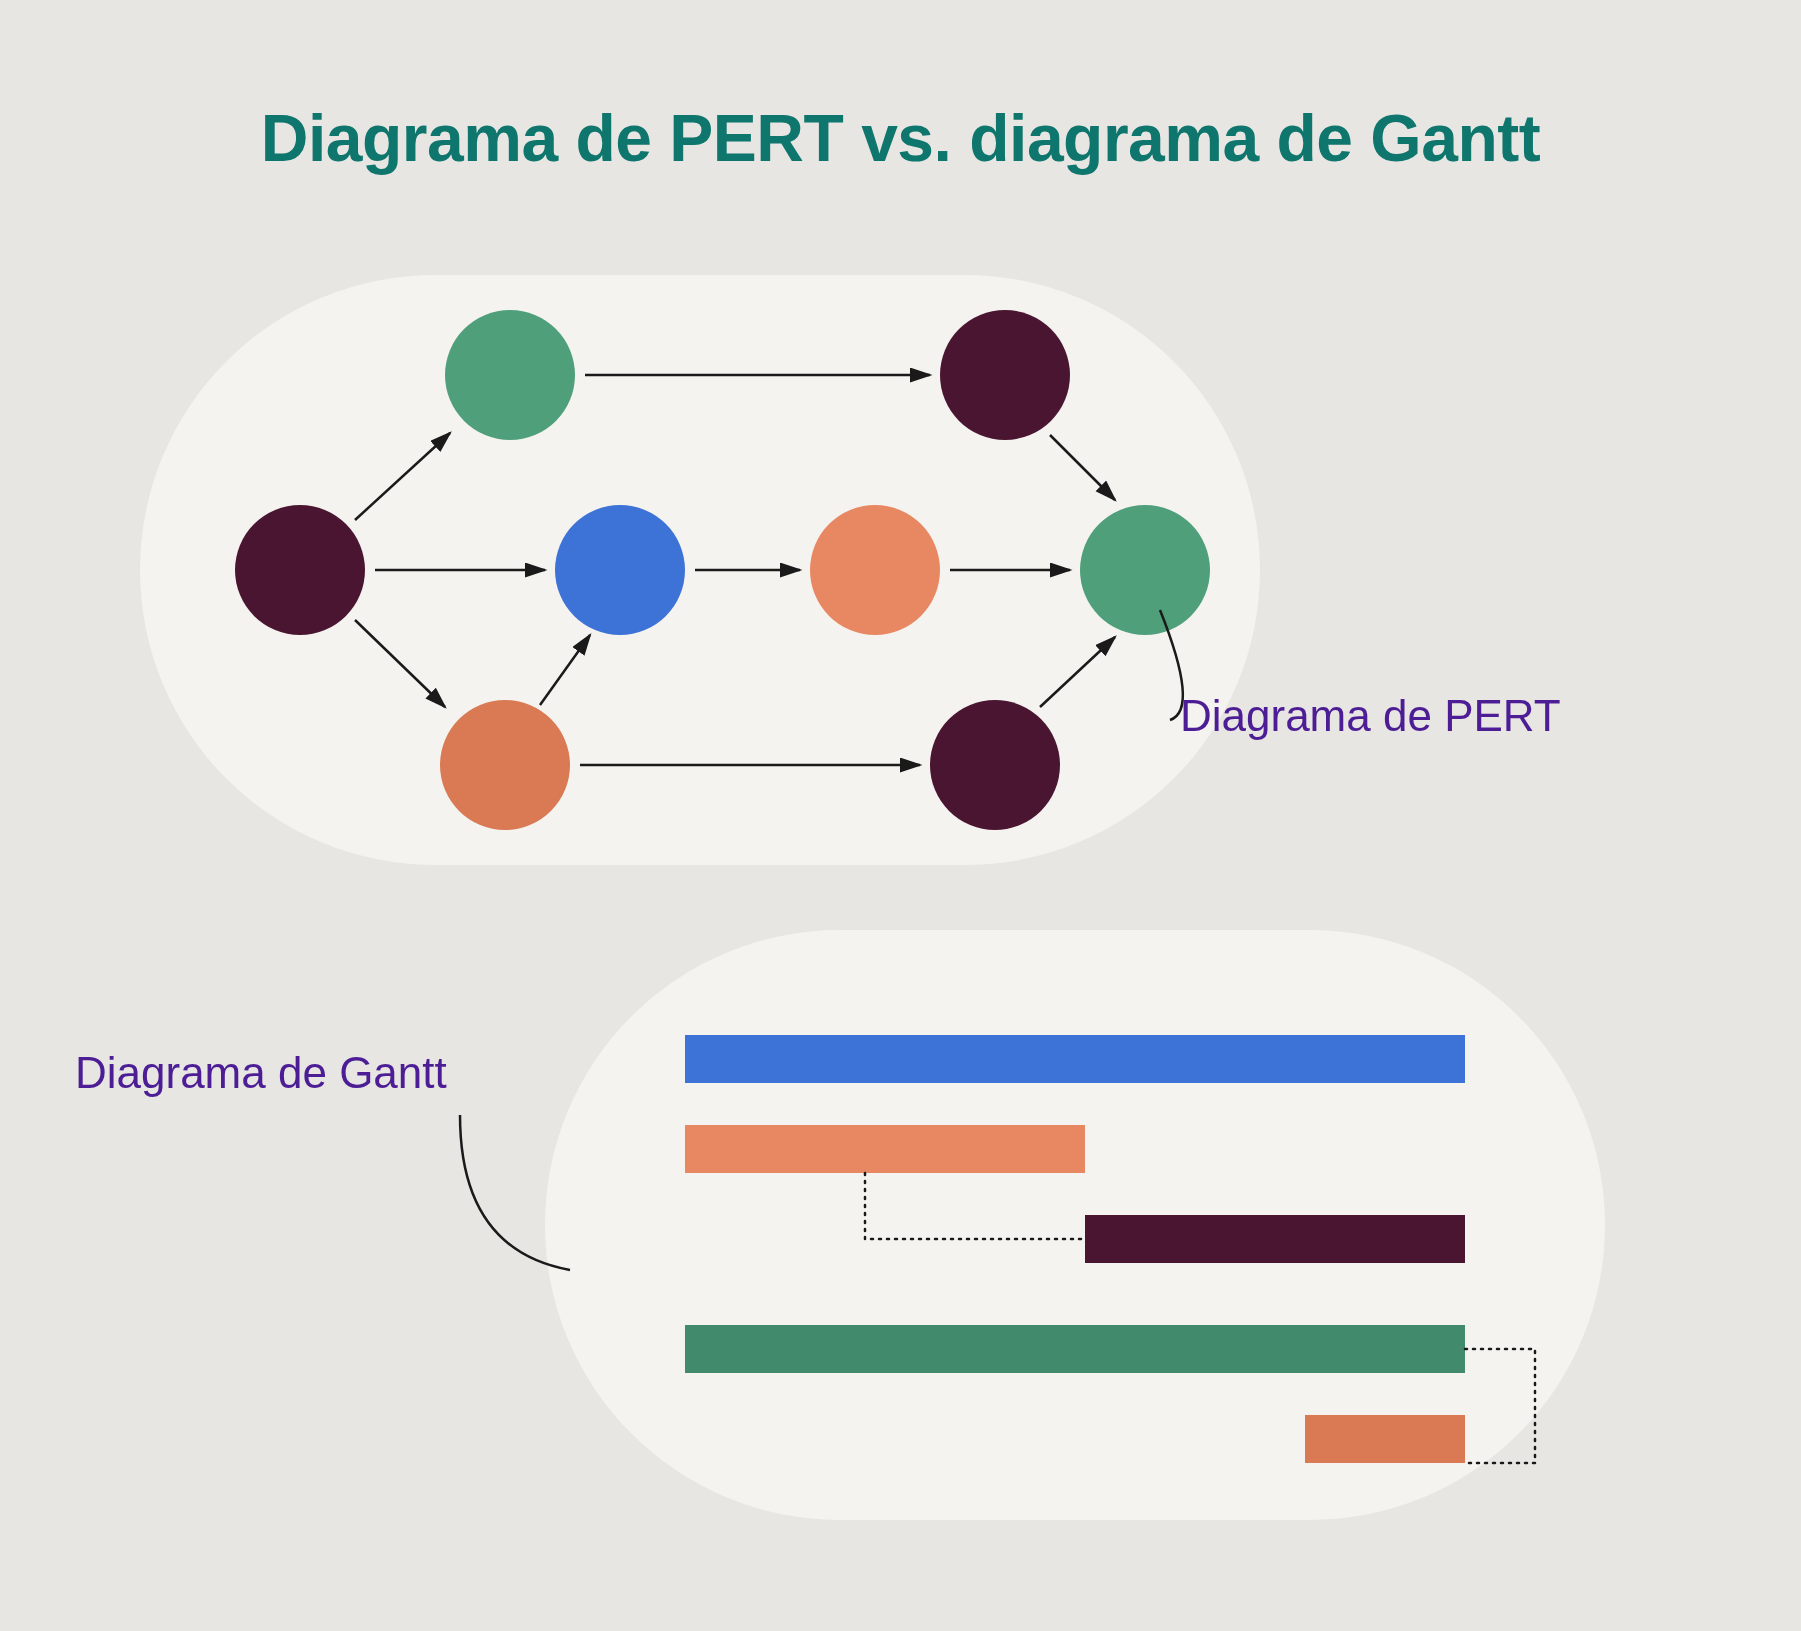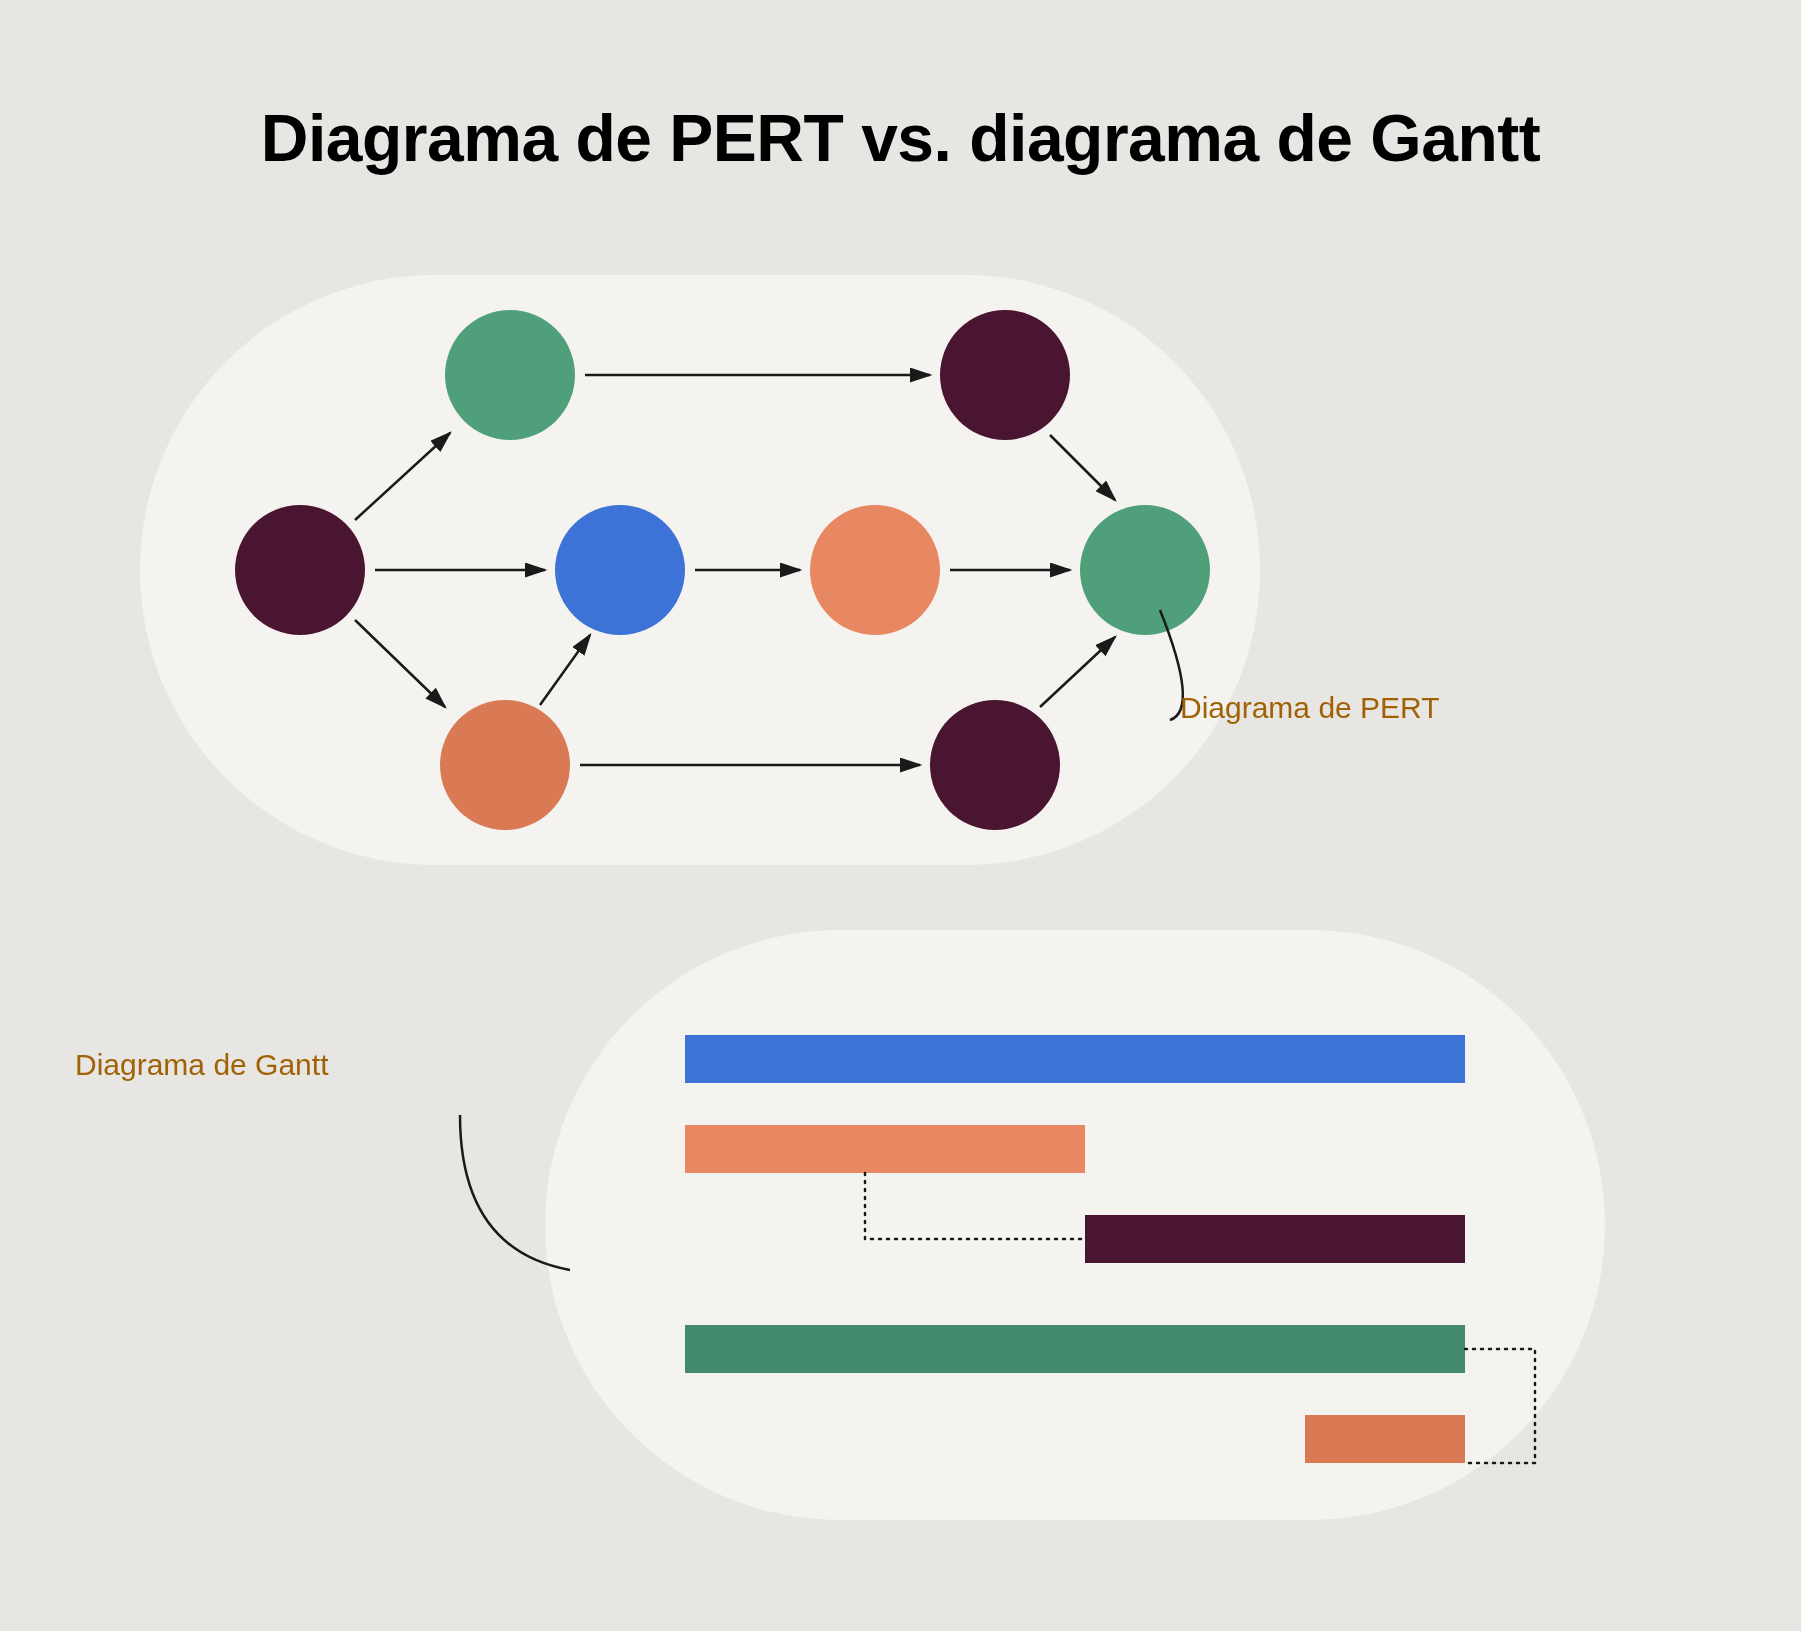--- a/index.html
+++ b/index.html
@@ -12,21 +12,21 @@
     overflow: hidden;
   }
   .title {
     position: absolute;
     top: 100px;
     left: 0;
     right: 0;
     text-align: center;
     font-size: 66px;
     font-weight: 600;
-    color: #000000;
+    color: #0f766e;
     letter-spacing: -0.5px;
   }
 
   
   .pert-pill {
     position: absolute;
     top: 275px;
     left: 140px;
     width: 1120px;
     height: 590px;
@@ -40,22 +40,22 @@
     border-radius: 50%;
   }
   .green { background: #4fa07a; }
   .maroon { background: #4a1530; }
   .blue { background: #3d72d6; }
   .orange { background: #e88862; }
   .orange-tex { background: #d97a55; }
 
   .pert-label, .gantt-label {
     position: absolute;
-    font-size: 30px;
-    color: #a16207;
+    font-size: 44px;
+    color: #4c1d95;
   }
   .pert-label { top: 691px; left: 1180px; }
   .gantt-label { top: 1040px; left: 75px; margin-top: 8px; }
 
   
   .gantt-pill {
     position: absolute;
     top: 930px;
     left: 545px;
     width: 1060px;

